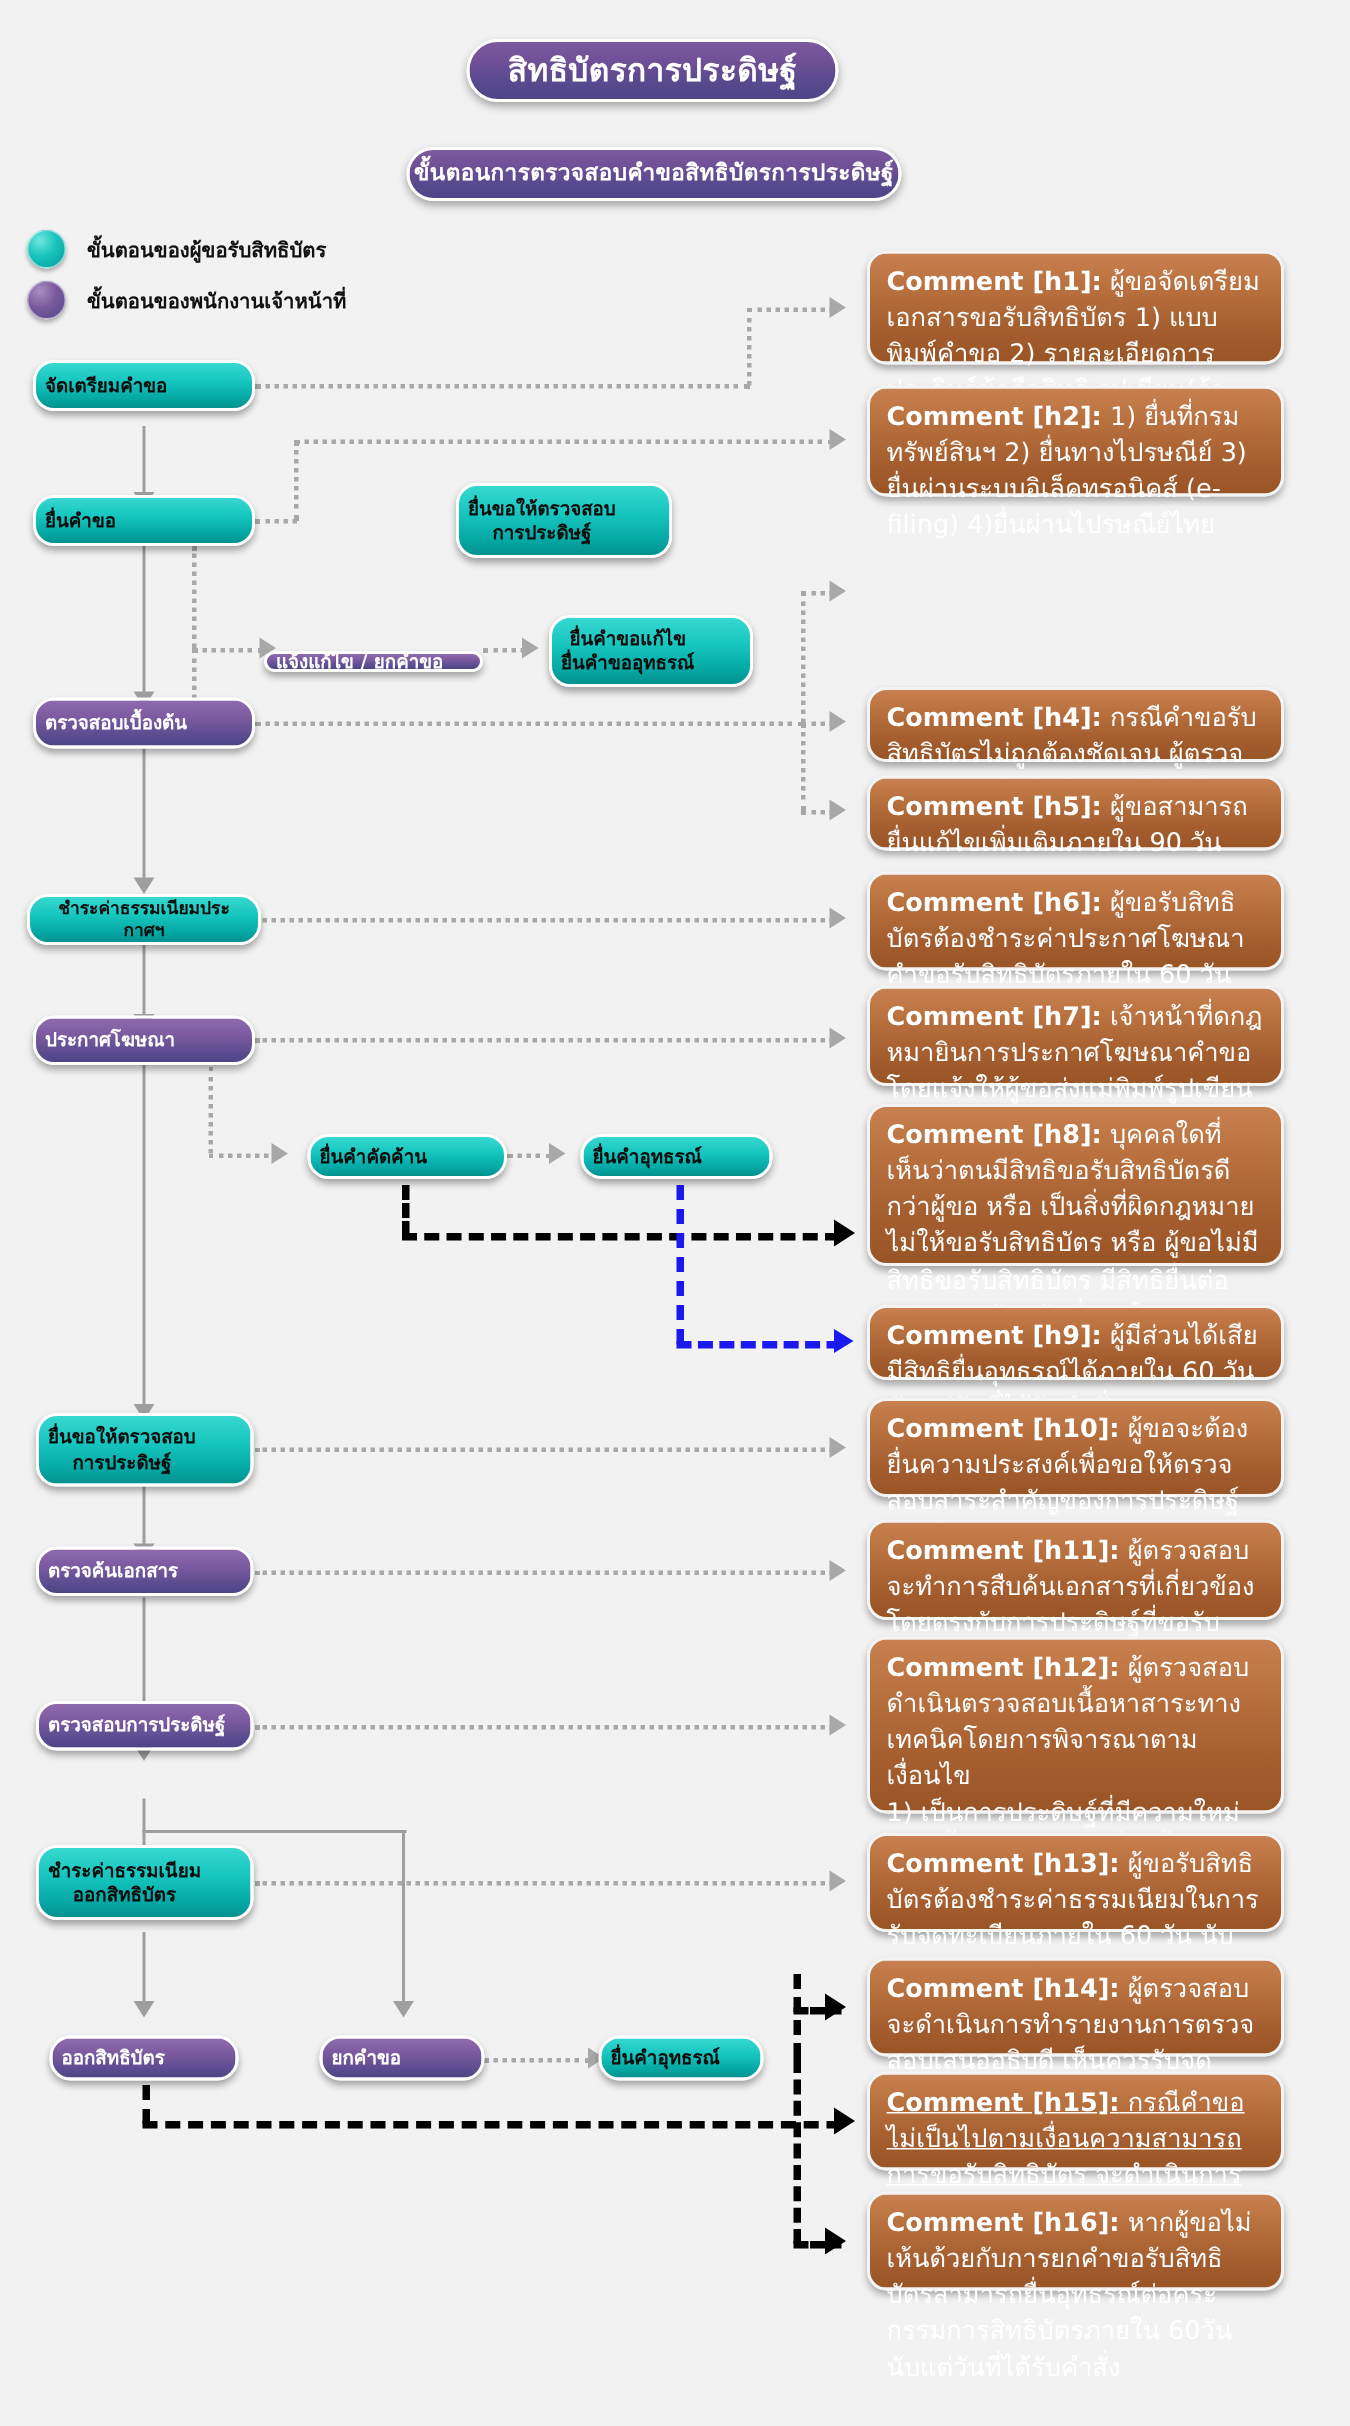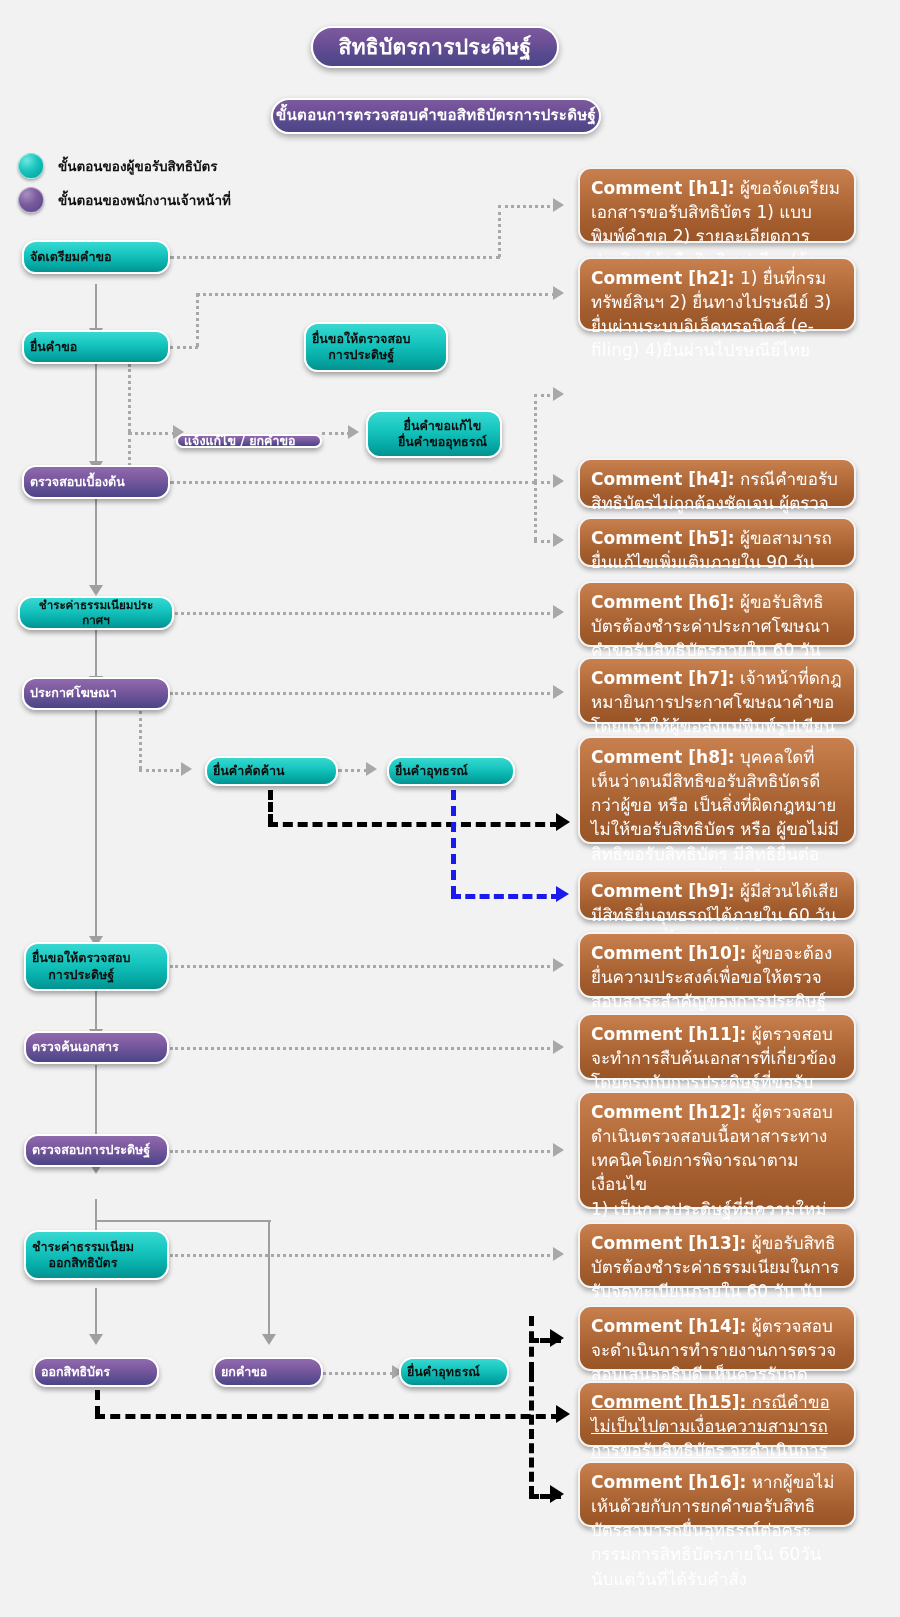--- a/index.html
+++ b/index.html
@@ -245,21 +245,21 @@
   <div class="node teal" style="left:304px; top:322px; width:144px; height:50px;">
     <span class="nlabel" style="white-space:pre-line;">ยื่นขอให้ตรวจสอบ
 การประดิษฐ์</span>
   </div>
 
   <div class="node purple" style="left:176px; top:418px; width:146px; height:14px;margin-top:16px;">
     <span class="nlabel">แจ้งแก้ไข / ยกคำขอ</span>
   </div>
 
   <div class="node teal" style="left:366px; top:410px; width:136px; height:48px;">
-    <span class="nlabel" style="white-space:pre-line;margin-left:24px;">ยื่นคำขอแก้ไข
+    <span class="nlabel" style="white-space:pre-line;">ยื่นคำขอแก้ไข
 ยื่นคำขออุทธรณ์</span>
   </div>
 
   <div class="node purple" style="left:22px; top:465px; width:148px; height:34px;">
     <span class="nlabel">ตรวจสอบเบื้องต้น</span>
   </div>
 
   <div class="node teal" style="left:18px; top:596px; width:156px; height:34px;">
     <span class="nlabel" style="font-size:11.6px;">ชำระค่าธรรมเนียมประกาศฯ</span>
   </div>

